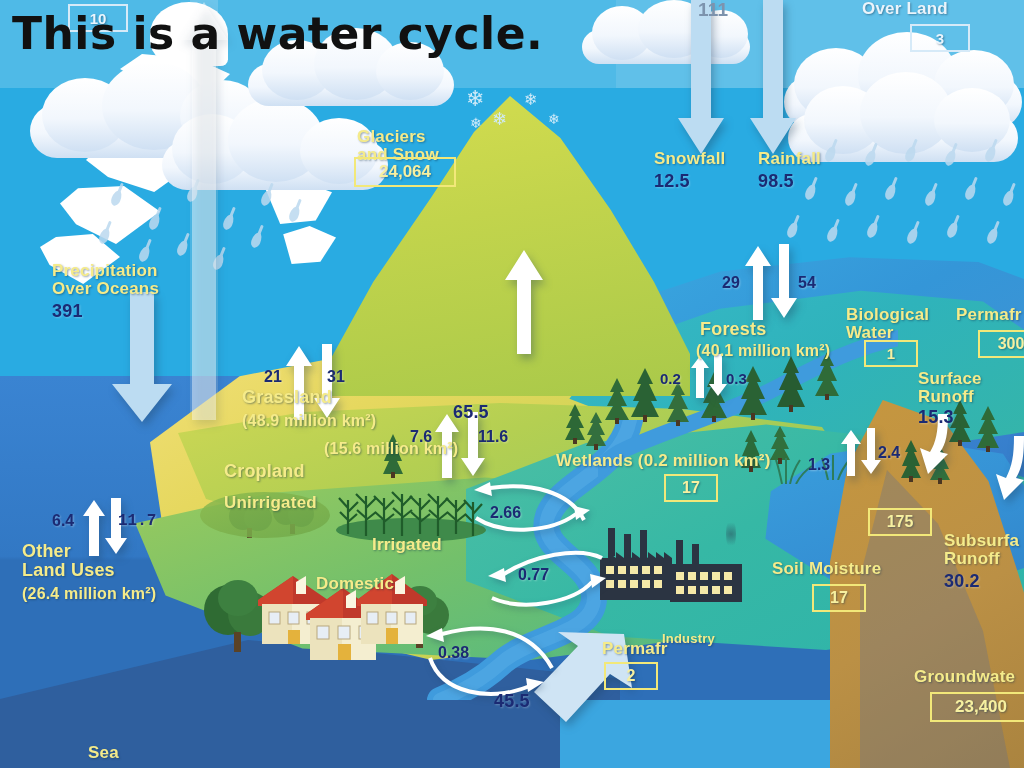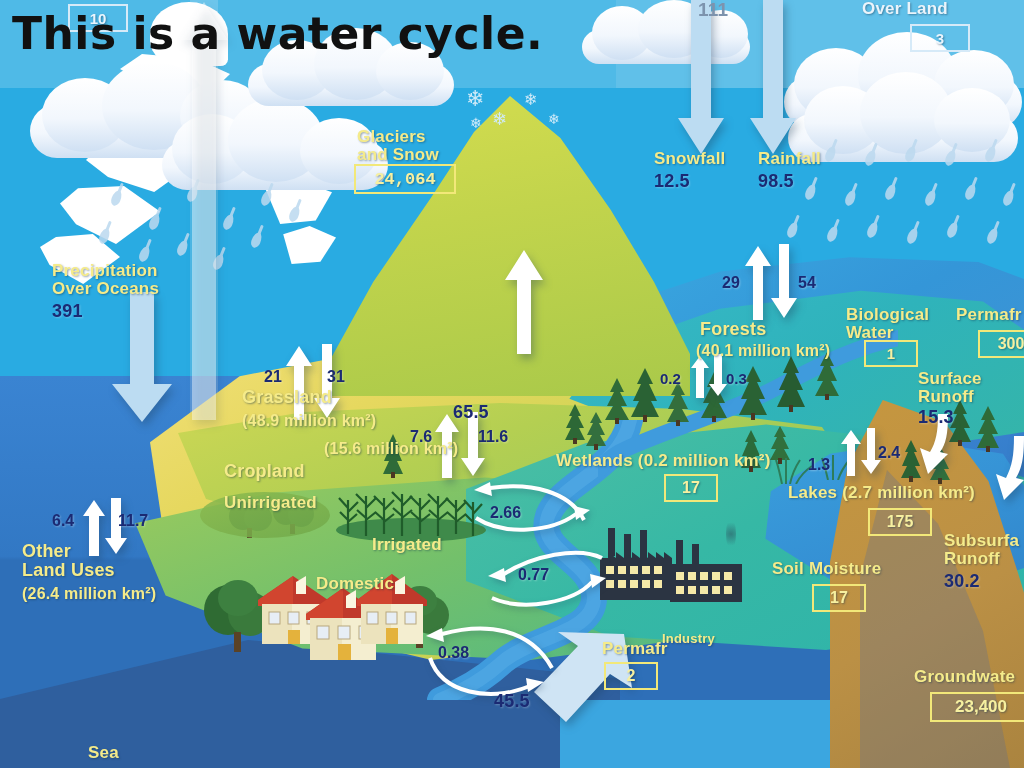--- a/index.html
+++ b/index.html
@@ -640,40 +640,40 @@
 Over Oceans</div>
   <div class="lbl navy" style="left:52px;top:302px;font-size:18px;">391</div>
 
   <div class="lbl yellow" style="left:654px;top:150px;font-size:17px;">Snowfall</div>
   <div class="lbl navy" style="left:654px;top:172px;font-size:18px;">12.5</div>
   <div class="lbl yellow" style="left:758px;top:150px;font-size:17px;">Rainfall</div>
   <div class="lbl navy" style="left:758px;top:172px;font-size:18px;">98.5</div>
 
   <div class="lbl yellow" style="left:357px;top:128px;font-size:17px;">Glaciers
 and Snow</div>
-  <div class="badge" style="left:354px;top:164px;width:98px;height:26px;font-size:17px;font-family:Liberation Mono, monospace;">24,064</div>
+  <div class="badge" style="left:354px;top:157px;width:98px;height:26px;font-size:17px;">24,064</div>
 
   <div class="lbl navy" style="left:453px;top:375px;font-size:18px;margin-top:28px;">65.5</div>
 
   <div class="num" style="left:264px;top:368px;font-size:16px;">21</div>
   <div class="num" style="left:327px;top:368px;font-size:16px;">31</div>
   <div class="lbl yellow" style="left:242px;top:388px;font-size:18px;">Grassland</div>
   <div class="lbl yellow" style="left:242px;top:412px;font-size:16px;">(48.9 million km²)</div>
 
   <div class="num" style="left:410px;top:428px;font-size:16px;">7.6</div>
   <div class="num" style="left:478px;top:428px;font-size:16px;">11.6</div>
   <div class="lbl yellow" style="left:224px;top:462px;font-size:18px;">Cropland</div>
   <div class="lbl yellow" style="left:324px;top:440px;font-size:16px;">(15.6 million km²)</div>
   <div class="lbl yellow" style="left:224px;top:494px;font-size:17px;">Unirrigated</div>
   <div class="lbl yellow" style="left:372px;top:536px;font-size:17px;">Irrigated</div>
   <div class="lbl yellow" style="left:316px;top:575px;font-size:17px;">Domestic</div>
   <div class="lbl yellow" style="left:662px;top:604px;font-size:13px;margin-top:28px;">Industry</div>
 
   <div class="num" style="left:52px;top:512px;font-size:16px;">6.4</div>
-  <div class="num" style="left:118px;top:512px;font-size:16px;">11.7</div>
+  <div class="num" style="left:118px;top:512px;font-size:16px;font-family:Liberation Mono, monospace;">11.7</div>
   <div class="lbl yellow" style="left:22px;top:542px;font-size:18px;">Other
 Land Uses</div>
   <div class="lbl yellow" style="left:22px;top:585px;font-size:16px;">(26.4 million km²)</div>
 
   <div class="num" style="left:722px;top:274px;font-size:16px;">29</div>
   <div class="num" style="left:798px;top:274px;font-size:16px;">54</div>
   <div class="lbl yellow" style="left:700px;top:320px;font-size:18px;text-align:center;">Forests</div>
   <div class="lbl yellow" style="left:696px;top:342px;font-size:16px;">(40.1 million km²)</div>
 
   <div class="num" style="left:660px;top:370px;font-size:15px;">0.2</div>
@@ -687,21 +687,20 @@
 
   <div class="lbl yellow" style="left:956px;top:306px;font-size:17px;">Permafr</div>
   <div class="badge" style="left:978px;top:330px;width:62px;height:24px;font-size:16px;">300</div>
 
   <div class="lbl yellow" style="left:918px;top:370px;font-size:17px;">Surface
 Runoff</div>
   <div class="lbl navy" style="left:918px;top:408px;font-size:18px;">15.3</div>
 
   <div class="num" style="left:808px;top:456px;font-size:16px;">1.3</div>
   <div class="num" style="left:878px;top:444px;font-size:16px;">2.4</div>
-  <div class="lbl yellow" style="left:788px;top:484px;font-size:17px;">Lakes (2.7 million km²)</div>
   <div class="badge" style="left:868px;top:508px;width:60px;height:24px;font-size:16px;">175</div>
 
   <div class="lbl yellow" style="left:944px;top:532px;font-size:17px;">Subsurfa
 Runoff</div>
   <div class="lbl navy" style="left:944px;top:572px;font-size:18px;">30.2</div>
 
   <div class="lbl yellow" style="left:772px;top:560px;font-size:17px;">Soil Moisture</div>
   <div class="badge" style="left:812px;top:584px;width:50px;height:24px;font-size:16px;">17</div>
 
   <div class="lbl yellow" style="left:914px;top:668px;font-size:17px;">Groundwate</div>

